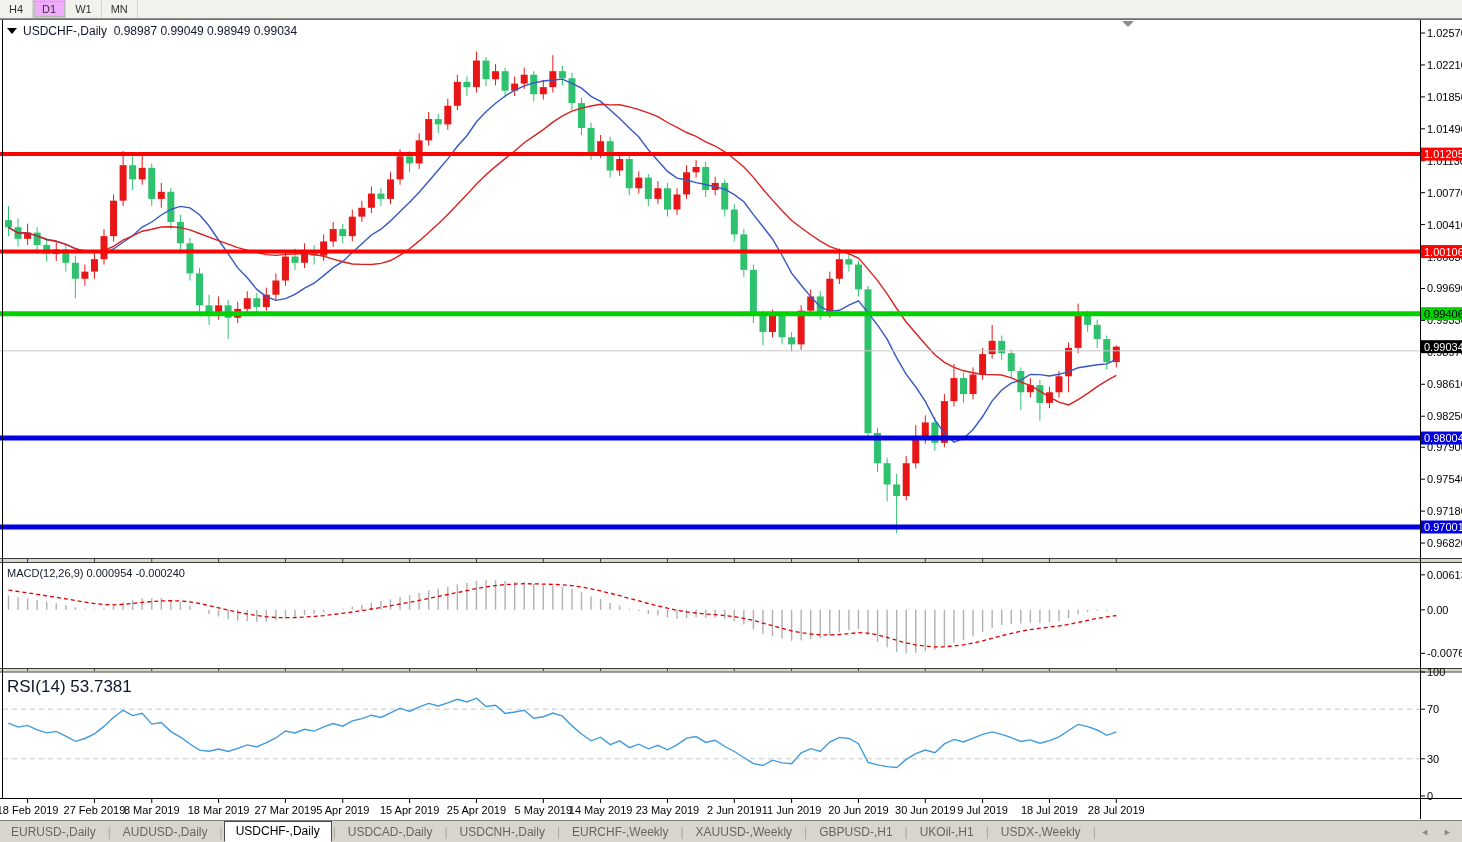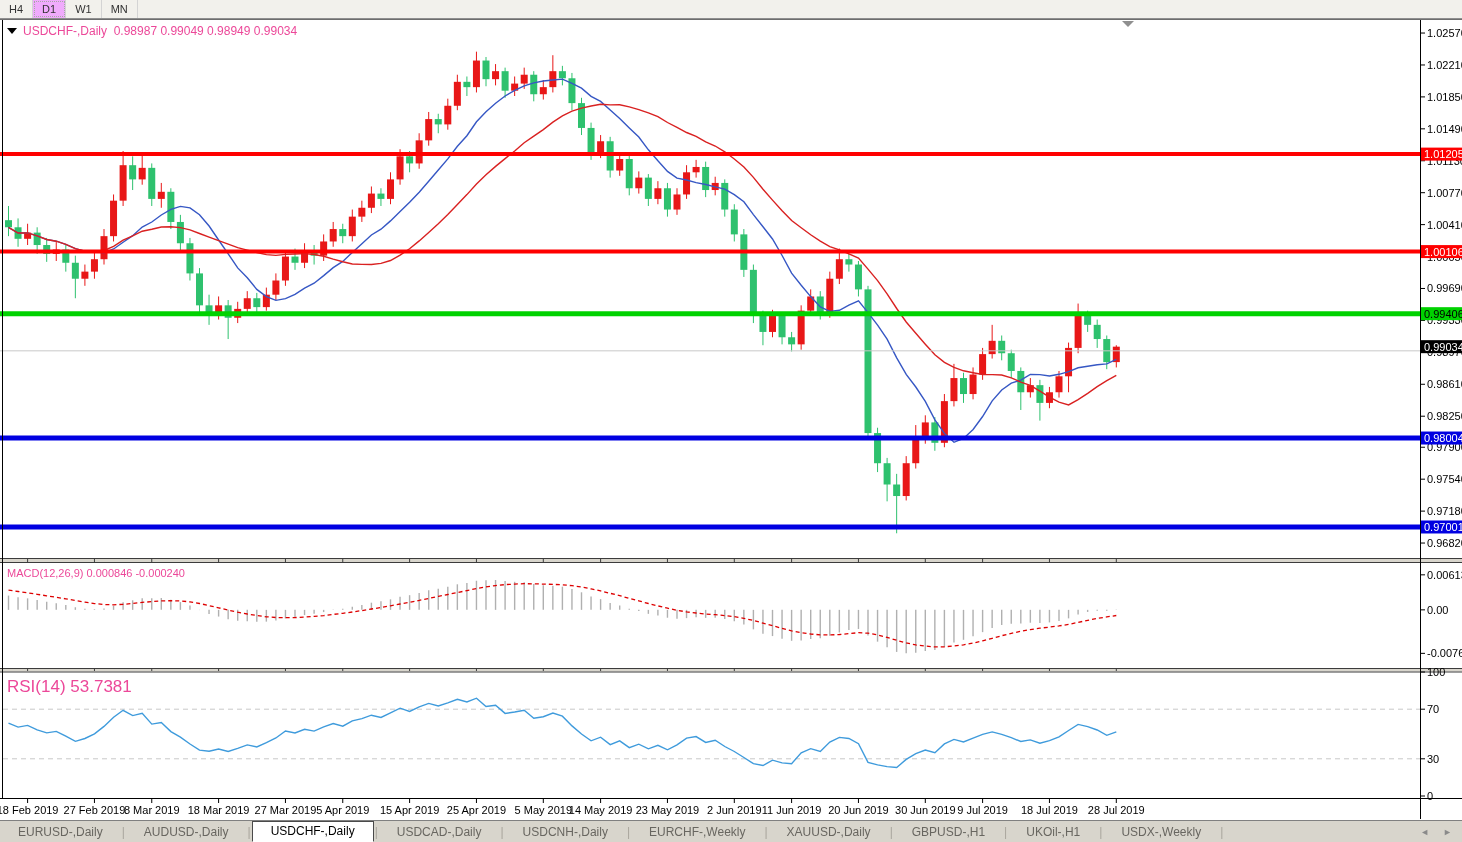--- a/index.html
+++ b/index.html
@@ -7,30 +7,30 @@
     font-family:"Liberation Sans",sans-serif;}
   #app{position:relative;width:1462px;height:842px;background:#fff;overflow:hidden}
   
   #toolbar{position:absolute;left:0;top:0;width:1462px;height:19px;background:#f2f1ec;
     border-bottom:1px solid #8f8f8f;display:flex;align-items:center;font-size:11px;color:#333}
   .tf{padding:9px 9px;height:17px;display:flex;align-items:center;border-right:1px solid #d4d4d4;cursor:default}
   .tf.active{background:#f0abfc;outline:1px dotted #a8a8a8;outline-offset:-2px}
   
   #chart-svg{position:absolute;left:0;top:0}
   
-  .pane-label{position:absolute;font-size:12px;color:#ec4899;white-space:pre}
+  .pane-label{position:absolute;font-size:12px;color:#0f172a;white-space:pre}
   #title-row{left:7px;top:24px}
   #macd-row{left:7px;top:567px;font-size:11px}
   #rsi-row{left:7px;top:677px;font-size:17px}
   .tri{display:inline-block;width:0;height:0;border-left:5px solid transparent;
     border-right:5px solid transparent;border-top:6px solid #000;margin-right:6px;vertical-align:1px}
   
   #tabbar{position:absolute;left:0;top:820px;width:1462px;height:22px;background:#d8d5cc;
     border-top:1px solid #808080;display:flex;align-items:center;font-size:12px;color:#686660}
-  .tab{padding:2px 18px;cursor:default;white-space:nowrap}
+  .tab{padding:2px 11px;cursor:default;white-space:nowrap}
   .tab.active{background:#fff;color:#000;border:1px solid #4a4a4a;border-bottom:1px solid #fff;
     height:21px;display:flex;align-items:center;margin-top:-1px}
   .tabsep{color:#a9a69d;padding:0 1px}
   #tab-arrows{margin-left:auto;margin-right:10px;display:flex;gap:14px;color:#8a8a8a;font-size:9px}
 </style>
 </head>
 <body>
 <div id="app">
 
   <div id="toolbar">
@@ -548,38 +548,38 @@
       <line x1="1049.45" y1="799" x2="1049.45" y2="803" stroke="#000" stroke-width="1"></line>
       <text x="1049.45" y="814" font-family="&quot;Liberation Sans&quot;,sans-serif" font-size="11" fill="#000" text-anchor="middle">18 Jul 2019</text>
       <line x1="1116.3000000000002" y1="558" x2="1116.3000000000002" y2="562" stroke="#3c3c3c" stroke-width="1"></line>
       <line x1="1116.3000000000002" y1="668" x2="1116.3000000000002" y2="671" stroke="#3c3c3c" stroke-width="1"></line>
       <line x1="1116.3000000000002" y1="799" x2="1116.3000000000002" y2="803" stroke="#000" stroke-width="1"></line>
       <text x="1116.3000000000002" y="814" font-family="&quot;Liberation Sans&quot;,sans-serif" font-size="11" fill="#000" text-anchor="middle">28 Jul 2019</text>
     </svg>
 
   <div class="pane-label" id="title-row"><span class="tri"></span><span>USDCHF-,Daily</span><span>  </span><span>0.98987 0.99049 0.98949 0.99034</span></div>
 
-  <div class="pane-label" id="macd-row"><span>MACD(12,26,9)</span><span> </span><span>0.000846 -0.000240</span></div>
+  <div class="pane-label" id="macd-row"><span>MACD(12,26,9)</span><span> </span><span>0.000954 -0.000240</span></div>
 
   <div class="pane-label" id="rsi-row"><span>RSI(14)</span><span> </span><span>53.7381</span></div>
 
   <div id="tabbar">
       <div class="tab">EURUSD-,Daily</div>
       <span class="tabsep">|</span>
       <div class="tab">AUDUSD-,Daily</div>
       <span class="tabsep">|</span>
       <div class="tab active">USDCHF-,Daily</div>
       <span class="tabsep">|</span>
       <div class="tab">USDCAD-,Daily</div>
       <span class="tabsep">|</span>
       <div class="tab">USDCNH-,Daily</div>
       <span class="tabsep">|</span>
       <div class="tab">EURCHF-,Weekly</div>
       <span class="tabsep">|</span>
-      <div class="tab">XAUUSD-,Daily</div>
+      <div class="tab">XAUUSD-,Weekly</div>
       <span class="tabsep">|</span>
       <div class="tab">GBPUSD-,H1</div>
       <span class="tabsep">|</span>
       <div class="tab">UKOil-,H1</div>
       <span class="tabsep">|</span>
       <div class="tab">USDX-,Weekly</div>
       <span class="tabsep">|</span>
       <div id="tab-arrows">
         <span>◄</span>
         <span>►</span>

